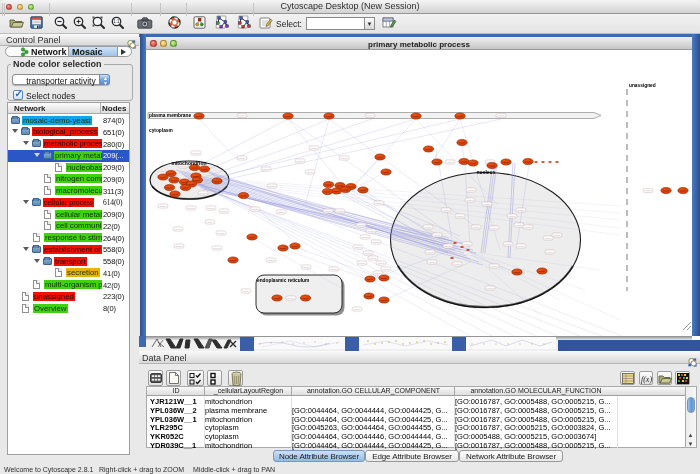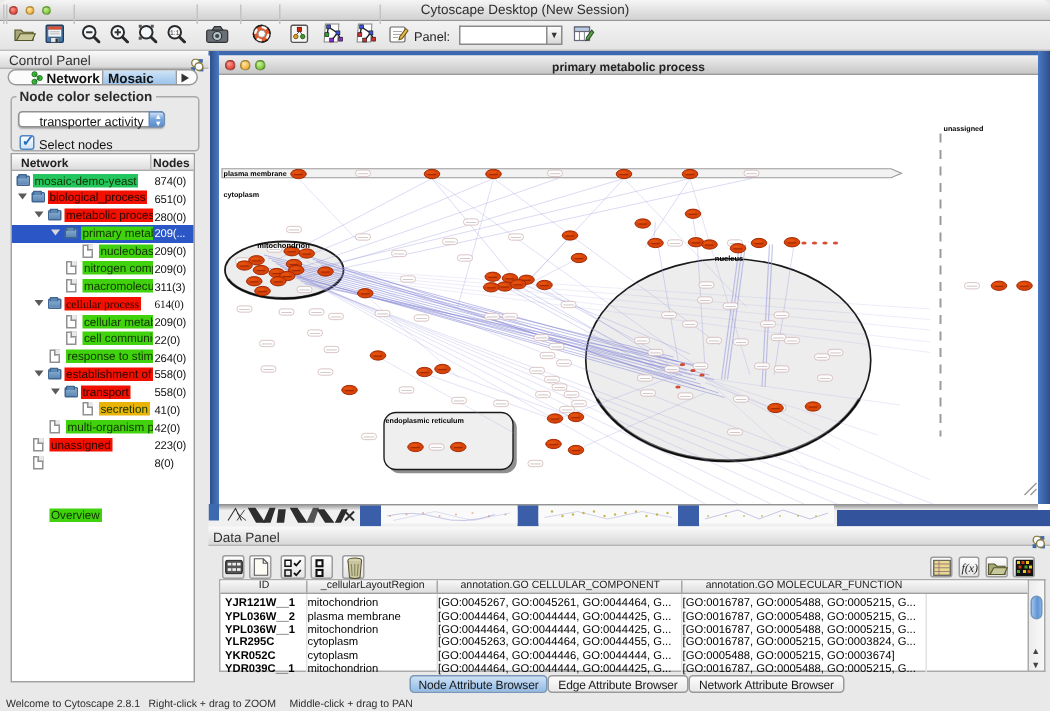--- a/index.html
+++ b/index.html
@@ -151,21 +151,21 @@
     <rect x="1.6" y="6.8" width="2.6" height="2.6" fill="#d03030" stroke="#111" stroke-width="0.4"></rect>
     <rect x="9" y="5.6" width="2.6" height="2.6" fill="#3a50d9" stroke="#111" stroke-width="0.4"></rect>
     <rect x="4.8" y="10.4" width="2.6" height="2.6" fill="#d03030" stroke="#111" stroke-width="0.4"></rect>
     <rect x="10.8" y="9.8" width="2.6" height="2.6" fill="#d03030" stroke="#111" stroke-width="0.4"></rect>
   </svg>
 <svg class="abs" style="left:259px;top:16px;" width="14" height="13" viewBox="0 0 14 13">
     <rect x="1" y="2" width="10" height="10" rx="1" fill="#fdfdfd" stroke="#666" stroke-width="0.8"></rect>
     <path d="M3 5 H9 M3 7 H9 M3 9 H6.5" stroke="#aaa" stroke-width="0.7"></path>
     <path d="M11.5 3 L7.5 8.5 L7 10.5 L9 9.8 L13 4.5 Z" fill="#e0b64f" stroke="#6e5312" stroke-width="0.7"></path>
   </svg>
-<div id="searchlab" class="abs" style="left:276px;">Panel:</div>
+<div id="searchlab" class="abs" style="left:276px;">Select:</div>
 <div id="searchbox" class="abs"></div>
 <div id="searchdrop" class="abs">▼</div>
 <svg class="abs" style="left:382px;top:16px;" width="15" height="13" viewBox="0 0 15 13">
     <rect x="1" y="2" width="10" height="9" fill="#fff" stroke="#667" stroke-width="0.8"></rect>
     <path d="M1 5 H11 M4.3 2 V11 M7.6 2 V11" stroke="#889" stroke-width="0.7"></path>
     <rect x="1" y="2" width="10" height="3" fill="#b9cbe2" stroke="#667" stroke-width="0.8"></rect>
     <path d="M12.5 4 L9 9 L8.7 11 L10.5 10.4 L13.8 5.6 Z" fill="#5f9e52" stroke="#28511f" stroke-width="0.7"></path>
   </svg>
 <div id="cpanel" class="abs"></div>
 <div class="abs phead" style="left:0;top:34px;width:139px;height:12px;"></div>
@@ -203,21 +203,21 @@
   </div>
 <div id="cbxlab" class="abs">Select nodes</div>
 <div id="treebox" class="abs">
     <div id="treehead" class="abs">
       <div class="th abs" style="left:6px;">Network</div>
       <div class="th abs" style="left:94px;">Nodes</div>
       <div class="abs" style="left:92px;top:0;width:1px;height:11px;background:#b5b5b5;"></div>
     </div>
     <div class="trow abs" style="top:11.5px;">
       <div class="fold" style="left:3px;"></div>
-      <div class="trtx" style="left:14px;max-width:80px;background:#22c55e;color:#123300;">mosaic-demo-yeast</div>
+      <div class="trtx" style="left:14px;max-width:80px;background:#0ea5e9;color:#123300;">mosaic-demo-yeast</div>
       <div class="trnum" style="color:#111;">874(0)</div>
     </div>
     <div class="trow abs" style="top:23.25px;">
       <div class="tri" style="left:4px;border-top-color:#5a5a5a;"></div>
       <div class="fold" style="left:13px;"></div>
       <div class="trtx" style="left:24px;max-width:70px;background:#f21000;color:#2d0500;">biological_process</div>
       <div class="trnum" style="color:#111;">651(0)</div>
     </div>
     <div class="trow abs" style="top:35.0px;">
       <div class="tri" style="left:15px;border-top-color:#5a5a5a;"></div>
@@ -289,21 +289,21 @@
       <div class="trtx" style="left:36px;max-width:58px;background:#3fd20d;color:#123300;">multi-organism pro</div>
       <div class="trnum" style="color:#111;">42(0)</div>
     </div>
     <div class="trow abs" style="top:187.75px;">
       <div class="page" style="left:14px;"></div>
       <div class="trtx" style="left:25px;max-width:69px;background:#f21000;color:#2d0500;">unassigned</div>
       <div class="trnum" style="color:#111;">223(0)</div>
     </div>
     <div class="trow abs" style="top:199.5px;">
       <div class="page" style="left:14px;"></div>
-      <div class="trtx" style="left:25px;max-width:69px;background:#3fd20d;color:#123300;margin-top:35px;">Overview</div>
+      <div class="trtx" style="left:25px;max-width:69px;background:#3fd20d;color:#123300;">Overview</div>
       <div class="trnum" style="color:#111;">8(0)</div>
     </div>
   </div>
 <div id="netframe-top" class="abs"></div>
 <div id="netframe-left" class="abs"></div>
 <div id="netframe-right" class="abs"></div>
 <div id="nettitle" class="abs"></div>
 <div id="nettitletx" class="abs">primary metabolic process</div>
 <div class="abs" style="left:150px;top:40px;width:6.5px;height:6.5px;border-radius:50%;background:radial-gradient(circle at 35% 30%,#ff9d96,#e8564a 60%,#c93a30);border:0.5px solid rgba(0,0,0,.3);"></div>
 <div class="abs" style="left:160px;top:40px;width:6.5px;height:6.5px;border-radius:50%;background:radial-gradient(circle at 35% 30%,#ffe9a8,#f5bd4f 60%,#d99b2b);border:0.5px solid rgba(0,0,0,.3);"></div>
@@ -860,21 +860,20 @@
         <div class="dth" style="left:0px;width:58px;">ID</div>
         <div class="dth" style="left:58px;width:87px;">_cellularLayoutRegion</div>
         <div class="abs" style="left:57px;top:0;width:1px;height:9px;background:#a8a8a8;"></div>
         <div class="dth" style="left:145px;width:163px;">annotation.GO CELLULAR_COMPONENT</div>
         <div class="abs" style="left:144px;top:0;width:1px;height:9px;background:#a8a8a8;"></div>
         <div class="dth" style="left:308px;width:162px;">annotation.GO MOLECULAR_FUNCTION</div>
         <div class="abs" style="left:307px;top:0;width:1px;height:9px;background:#a8a8a8;"></div>
       </div>
       <div class="dcell" style="left:3px;top:10.0px;width:54px;font-weight:bold;">YJR121W__1</div>
       <div class="dcell" style="left:58px;top:10.0px;width:86px;font-weight:normal;">mitochondrion</div>
-      <div class="dcell" style="left:145px;top:10.0px;width:162px;font-weight:normal;">[GO:0045267, GO:0045261, GO:0044464, G...</div>
       <div class="dcell" style="left:308px;top:10.0px;width:161px;font-weight:normal;">[GO:0016787, GO:0005488, GO:0005215, G...</div>
       <div class="dcell" style="left:3px;top:18.75px;width:54px;font-weight:bold;">YPL036W__2</div>
       <div class="dcell" style="left:58px;top:18.75px;width:86px;font-weight:normal;">plasma membrane</div>
       <div class="dcell" style="left:145px;top:18.75px;width:162px;font-weight:normal;">[GO:0044464, GO:0044444, GO:0044425, G...</div>
       <div class="dcell" style="left:308px;top:18.75px;width:161px;font-weight:normal;">[GO:0016787, GO:0005488, GO:0005215, G...</div>
       <div class="dcell" style="left:3px;top:27.5px;width:54px;font-weight:bold;">YPL036W__1</div>
       <div class="dcell" style="left:58px;top:27.5px;width:86px;font-weight:normal;">mitochondrion</div>
       <div class="dcell" style="left:145px;top:27.5px;width:162px;font-weight:normal;">[GO:0044464, GO:0044444, GO:0044425, G...</div>
       <div class="dcell" style="left:308px;top:27.5px;width:161px;font-weight:normal;">[GO:0016787, GO:0005488, GO:0005215, G...</div>
       <div class="dcell" style="left:3px;top:36.25px;width:54px;font-weight:bold;">YLR295C</div>

